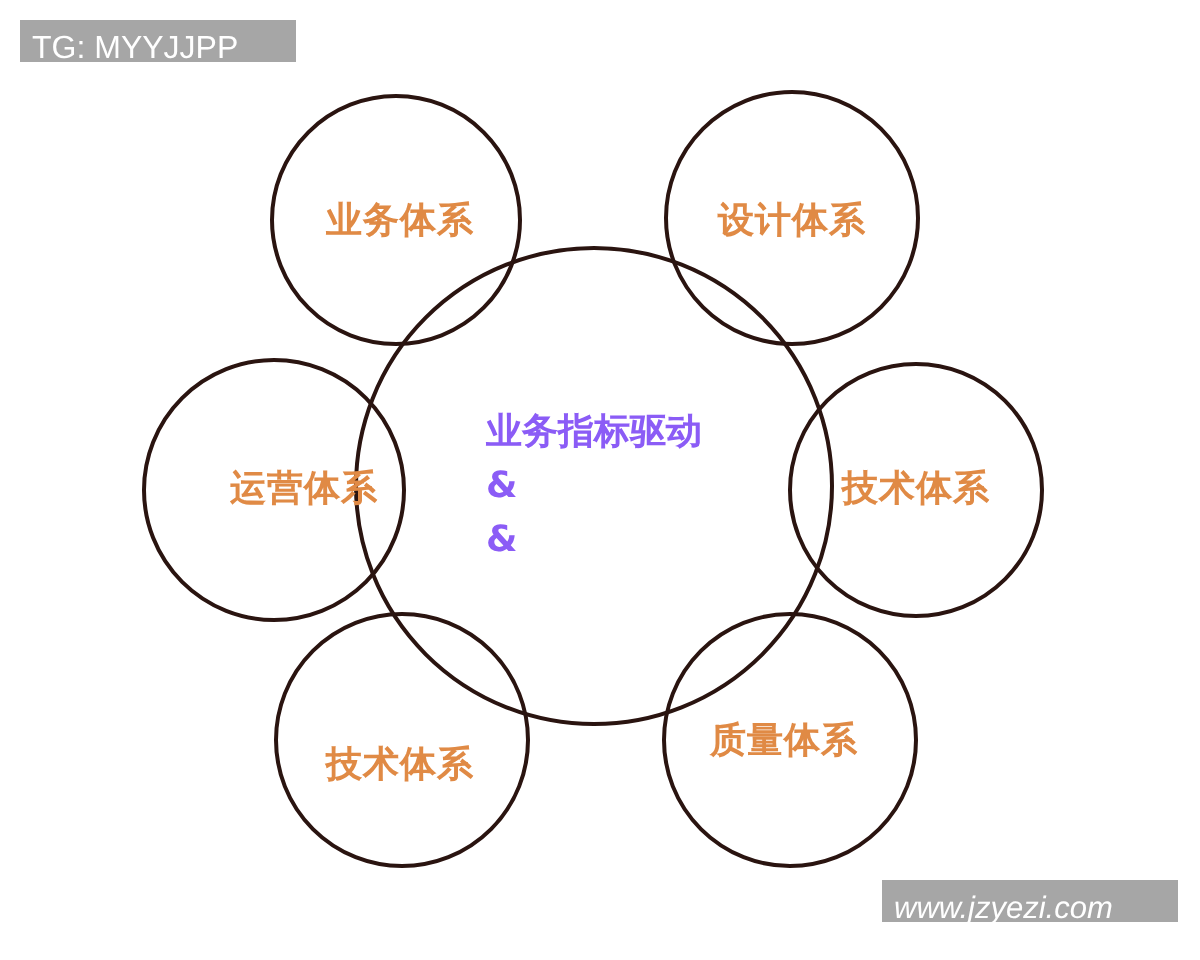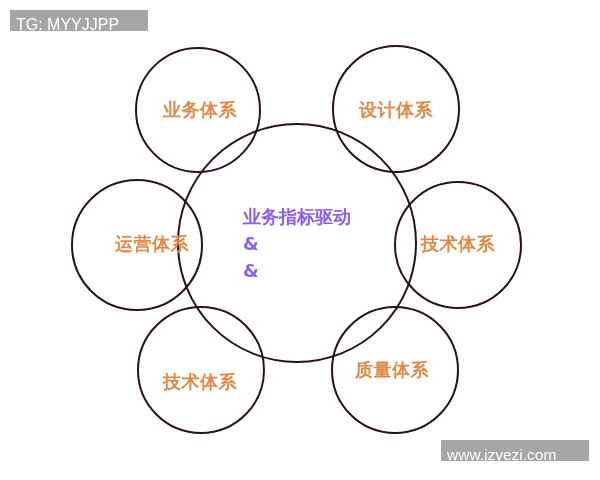--- a/index.html
+++ b/index.html
@@ -63,20 +63,21 @@
     .wm-top {
       left: 10px;
       top: 10px;
       width: 126px;
     }
     .wm-bottom {
       left: 441px;
       top: 440px;
       width: 136px;
       font-size: 15.5px;
+      font-style: italic;
     }
   </style>
 </head>
 <body>
 
 <div class="watermark wm-top">TG: MYYJJPP</div>
 
 <svg class="diagram-svg" viewBox="0 0 600 480" xmlns="http://www.w3.org/2000/svg">
   <circle class="circle" cx="198" cy="110" r="62"></circle>
   <circle class="circle" cx="396" cy="109" r="63"></circle>

